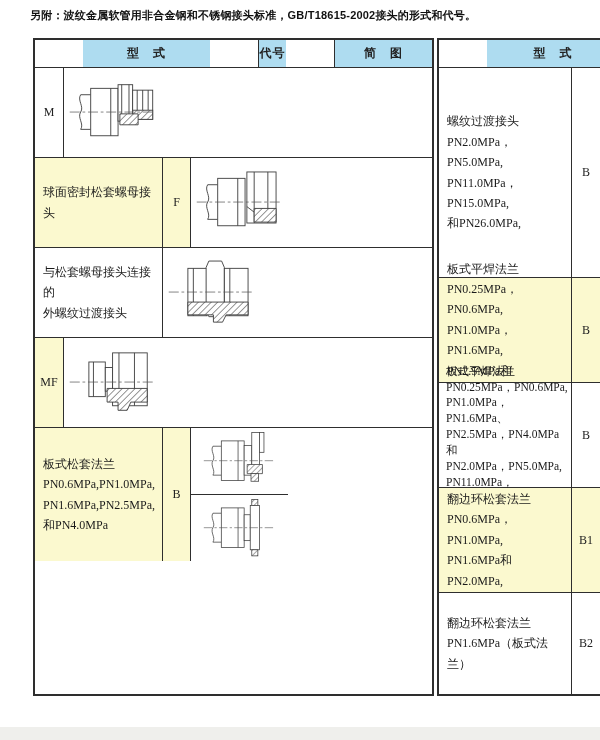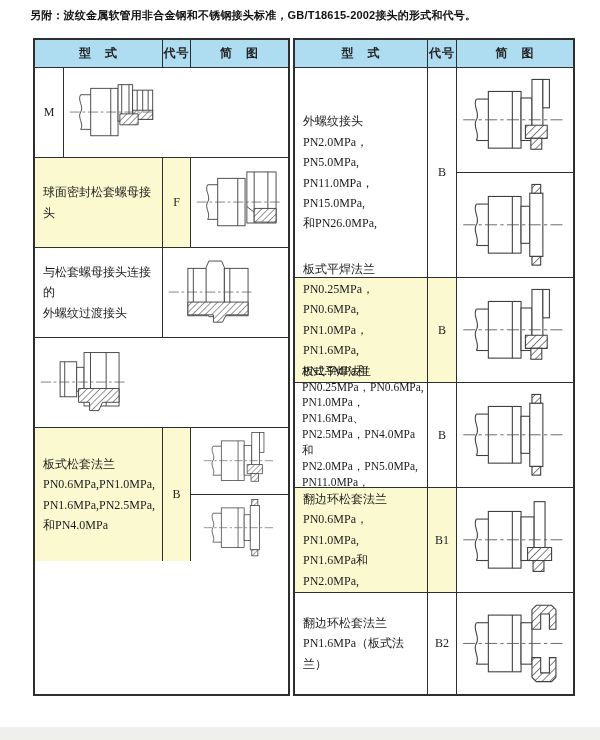--- a/index.html
+++ b/index.html
@@ -26,21 +26,21 @@
   .lt .c1{width:127px}.lt .c2{width:28px}.lt .c3{width:98px}
   .rt .c1{width:132px}.rt .c2{width:29px}.rt .c3{width:117px}
   
   .rhH{height:27px}
   .rh90{height:90px}.rh177{height:134px}
   .rh210{height:210px}.rh105{height:105px}.rh102{height:102px}
   .hdr{
     background:#aedcf0;
     display:flex;align-items:center;justify-content:center;
     font-family:"Liberation Sans","DejaVu Sans",sans-serif;
-    font-weight:bold;font-size:12px;color:#222;letter-spacing:1px;
+    font-weight:bold;font-size:12px;color:#222;letter-spacing:1px;margin-left:48px;
   }
   .type{
     font-size:12px;line-height:1.7;padding:4px 3px 4px 8px;
     display:flex;align-items:center;white-space:pre-line;
   }
   .type.tight{font-size:11.5px;line-height:1.38;padding-left:7px}
   .code{display:flex;align-items:center;justify-content:center;font-size:12px;color:#222}
   .diag{display:flex;flex-direction:column}
   .dwrap{flex:1;display:flex;align-items:center;justify-content:center;overflow:hidden}
   .dwrap + .dwrap{border-top:1px solid #2e2e2e}
@@ -134,20 +134,21 @@
               <rect x="64" y="13" width="26" height="52" class="ln"></rect>
               <line x1="70" y1="13" x2="70" y2="65" class="ln"></line>
               <polygon points="24,50 90,50 90,64 66,64 62,72 52,72 52,64 24,64" class="hz"></polygon>
               <line x1="3" y1="39" x2="97" y2="39" class="cl"></line>
             </svg>
           </div>
       </div>
     </div>
 
     <div class="row rh90">
+      <div class="cell c2 code tc hl">MF</div>
       <div class="cell c3 diag">
         <div class="dwrap">
             <svg viewBox="0 0 100 78" preserveAspectRatio="xMidYMid meet">
               <rect x="24" y="17" width="18" height="38" class="ln"></rect>
               <line x1="29" y1="17" x2="29" y2="55" class="ln"></line>
               <rect x="42" y="23" width="8" height="26" class="ln"></rect>
               <rect x="50" y="7" width="38" height="58" class="ln"></rect>
               <line x1="57" y1="7" x2="57" y2="65" class="ln"></line>
               <line x1="74" y1="7" x2="74" y2="65" class="ln"></line>
               <polygon points="44,46 88,46 88,61 70,61 66,70 56,70 56,61 44,61" class="hz"></polygon>
@@ -199,21 +200,21 @@
   </div>
 
   <div class="tbl rt">
     <div class="row rhH">
       <div class="cell c1 hdr">型　式</div>
       <div class="cell c2 hdr">代号</div>
       <div class="cell c3 hdr">简　图</div>
     </div>
 
     <div class="row rh210">
-      <div class="cell c1 type tc">外螺纹接头
+      <div class="cell c1 type tc">螺纹过渡接头
 PN2.0MPa，PN5.0MPa,
 PN11.0MPa，PN15.0MPa,
 和PN26.0MPa,</div>
       <div class="cell c2 code tc">B</div>
       <div class="cell c3 diag">
         <div class="dwrap">
             <svg viewBox="0 0 100 78" preserveAspectRatio="xMidYMid meet">
               <path d="M15,20 c-4,6 4,13 0,19 c-4,6 4,13 0,19" class="ln nf"></path>
               <line x1="15" y1="20" x2="26" y2="20" class="ln"></line>
               <line x1="15" y1="58" x2="26" y2="58" class="ln"></line>

